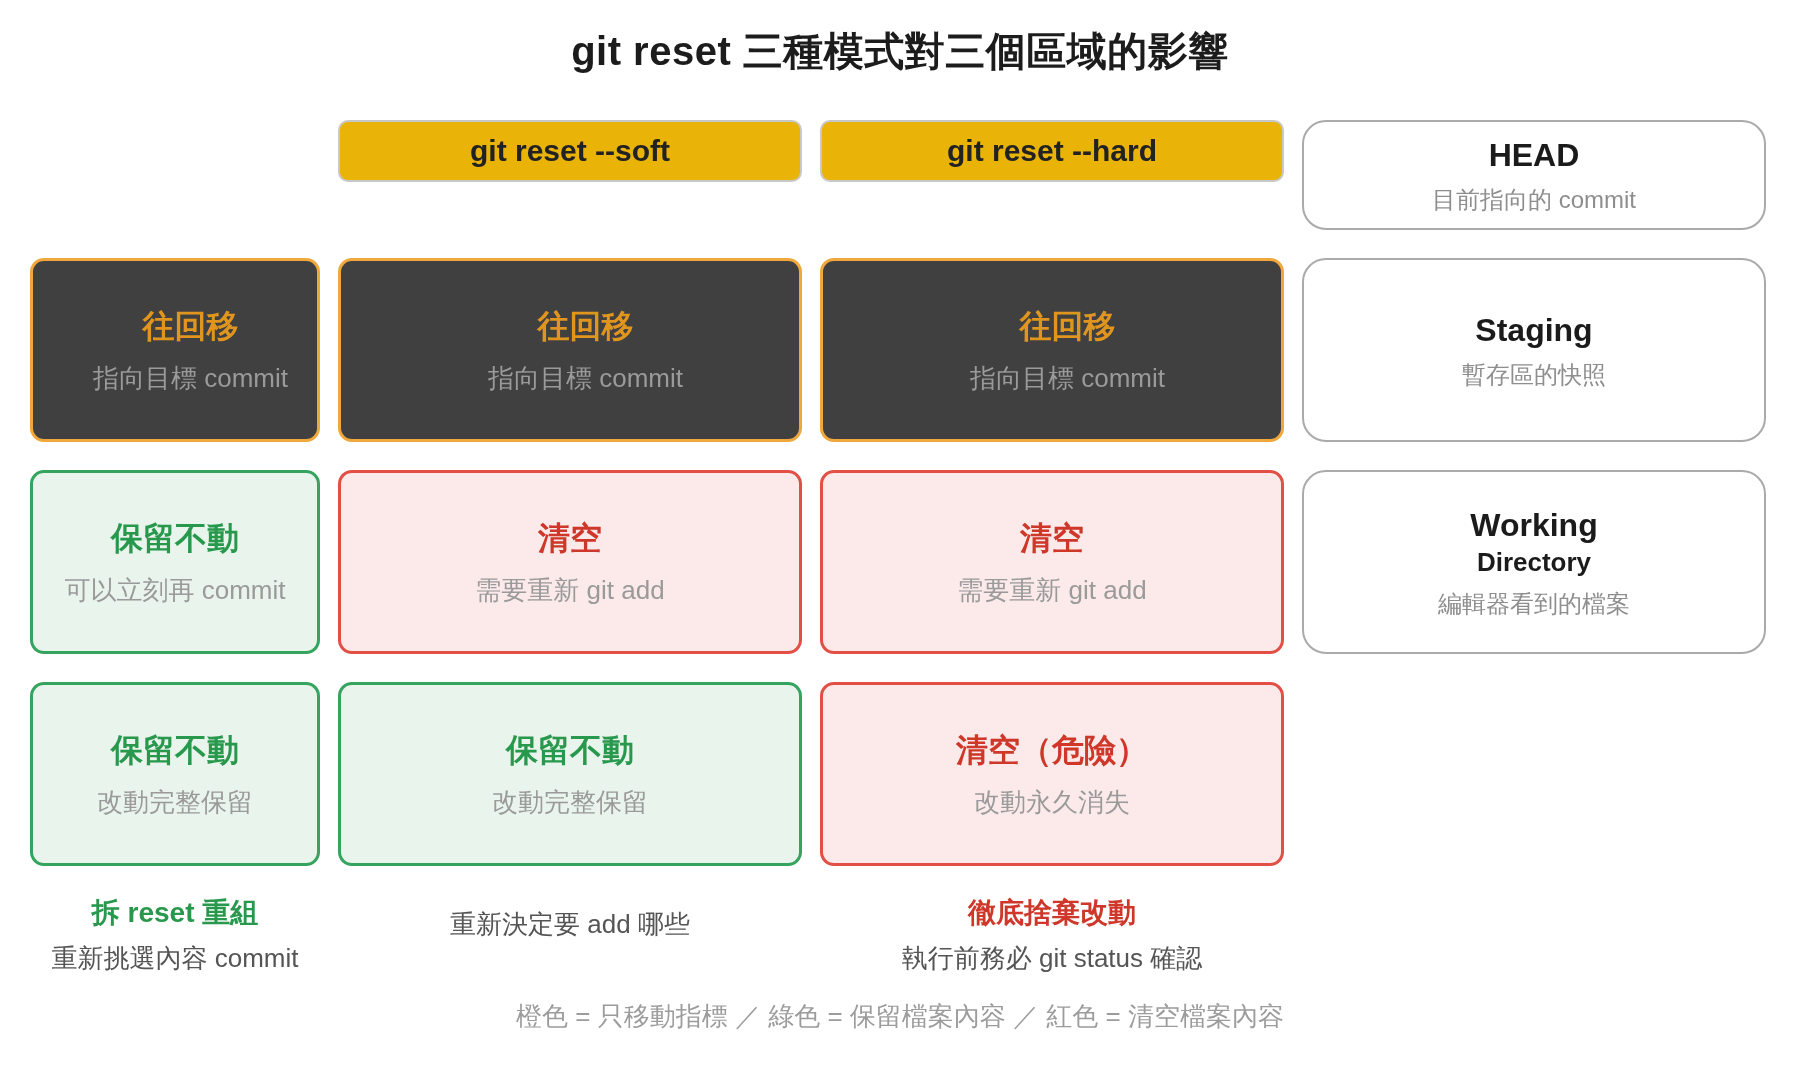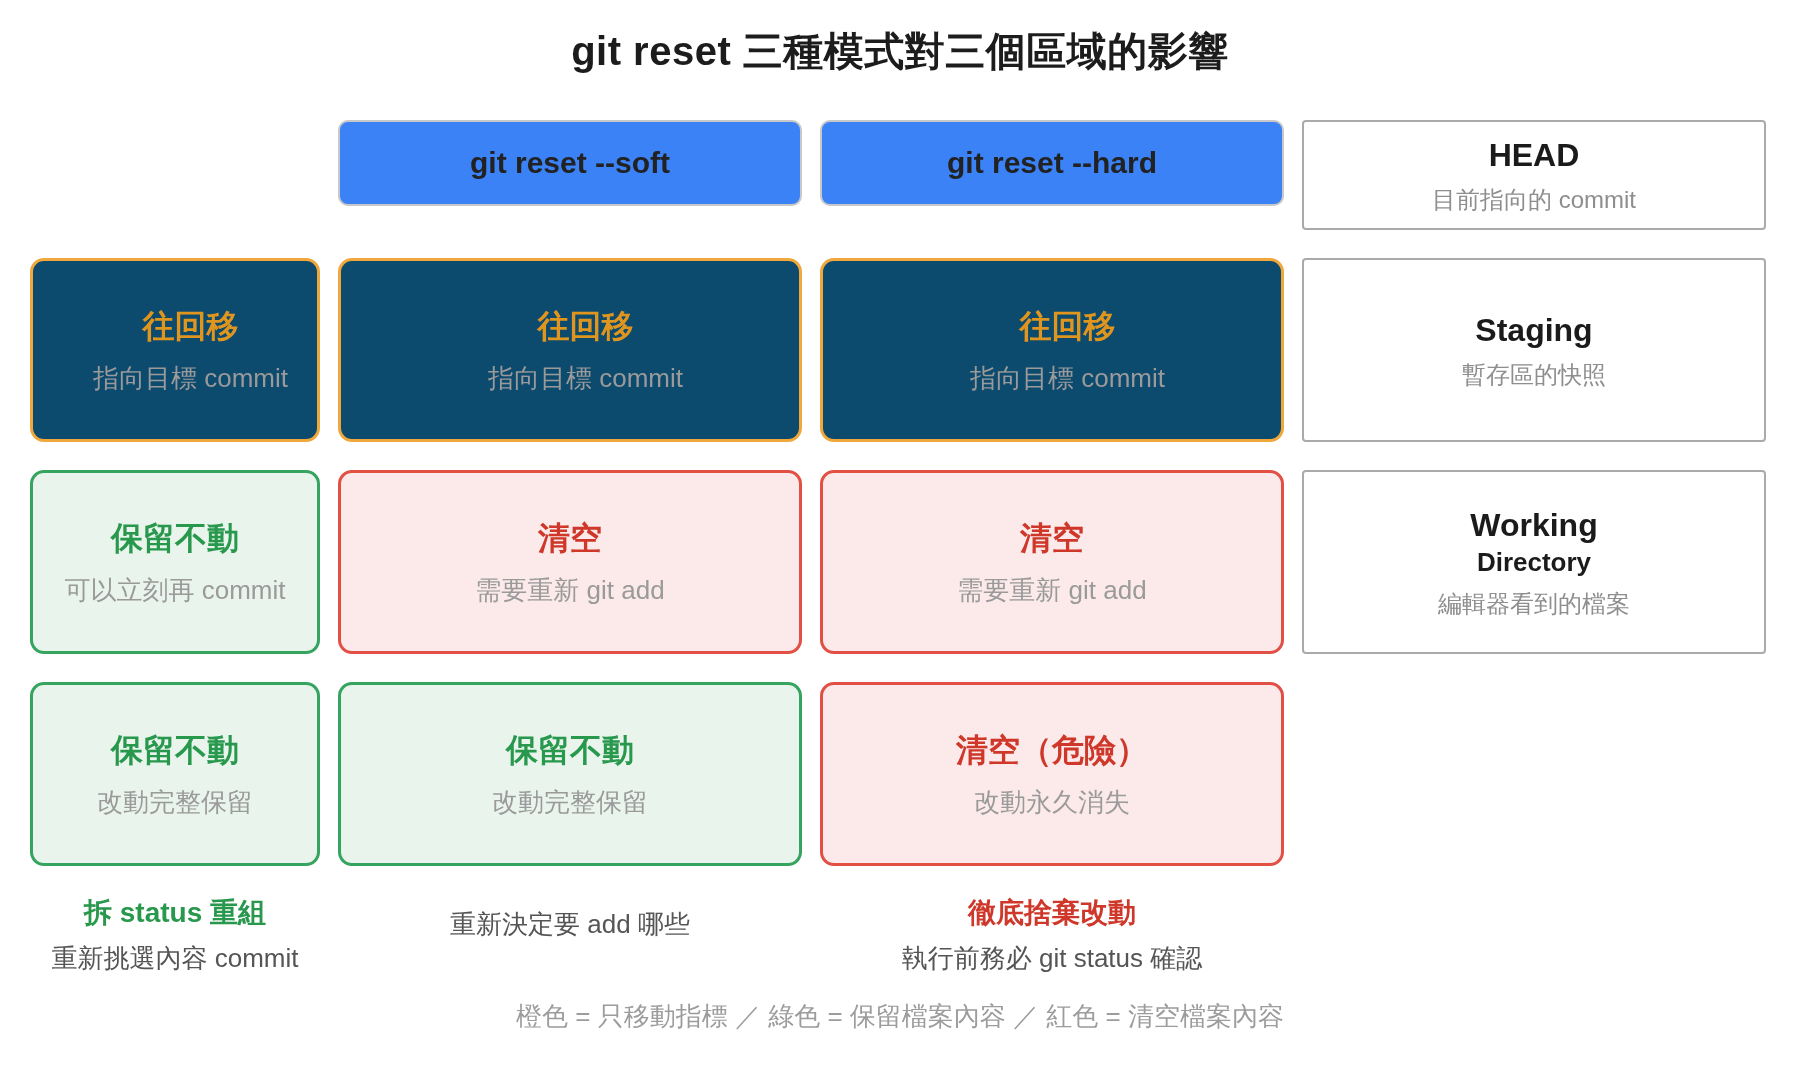--- a/index.html
+++ b/index.html
@@ -22,55 +22,55 @@
     margin-top: 44px;
     padding: 0 30px;
     display: grid;
     grid-template-columns: 290px 464px 464px 464px;
     grid-template-rows: 110px 184px 184px 184px auto;
     column-gap: 18px;
     row-gap: 28px;
   }
 
   .colhead-box {
-    height: 86px;
-    background: #3b82f6;
+    height: 62px;
+    background: #eab308;
     border: 2px solid #c8c8c8;
     border-radius: 10px;
     display: flex; align-items: center; justify-content: center;
   }
   .colhead-label { font-size: 30px; font-weight: 700; color: #222222; }
   .colnote {
     margin-top: 4px; text-align: center;
     font-size: 22px; color: #aaaaaa; line-height: 26px; min-height: 26px;
   }
 
   .rowlabel {
     background: #ffffff;
     border: 2px solid #aaaaaa;
-    border-radius: 4px;
+    border-radius: 24px;
     display: flex; flex-direction: column;
     align-items: center; justify-content: center;
     text-align: center;
   }
   .rowlabel-title { font-size: 32px; font-weight: 700; color: #1b1b1b; line-height: 40px; }
   .rowlabel-title2 { font-size: 26px; font-weight: 700; color: #1b1b1b; line-height: 34px; }
   .rowlabel-desc { margin-top: 10px; font-size: 24px; color: #8e8e8e; line-height: 30px; }
 
   .cell {
     border-radius: 14px;
     border: 3px solid transparent;
     display: flex; flex-direction: column;
     align-items: center; justify-content: center;
     text-align: center;
   }
   .cell-title { font-size: 32px; font-weight: 700; line-height: 40px; }
   .cell-desc { margin-top: 16px; font-size: 26px; color: #9a9a9a; line-height: 32px; }
 
-  .cell.orange { background: #0c4a6e; border-color: #f0a83c; padding-left: 31px; }
+  .cell.orange { background: #404040; border-color: #f0a83c; padding-left: 31px; }
   .cell.orange .cell-title { color: #e0961e; }
   .cell.green  { background: #e9f4ed; border-color: #35a45f; }
   .cell.green  .cell-title { color: #28984d; }
   .cell.red    { background: #fbeae9; border-color: #e25045; }
   .cell.red    .cell-title { color: #ce3729; }
 
   .summary { padding-top: 2px; text-align: center; }
   .summary-title { font-size: 28px; font-weight: 700; line-height: 34px; }
   .summary-title.green  { color: #28984d; }
   .summary-title.orange { color: #e0961e; }
@@ -159,21 +159,21 @@
       <div class="cell-title">保留不動</div>
       <div class="cell-desc">改動完整保留</div>
     </div>
     <div class="cell red">
       <div class="cell-title">清空（危險）</div>
       <div class="cell-desc">改動永久消失</div>
     </div>
 
     <div class="corner"></div>
     <div class="summary">
-      <div class="summary-title green">拆 status 重組</div>
+      <div class="summary-title green">拆 reset 重組</div>
       <div class="summary-desc">重新挑選內容 commit</div>
     </div>
     <div class="summary">
       <div class="summary-desc">重新決定要 add 哪些</div>
     </div>
     <div class="summary">
       <div class="summary-title red">徹底捨棄改動</div>
       <div class="summary-desc">執行前務必 git status 確認</div>
     </div>
 

